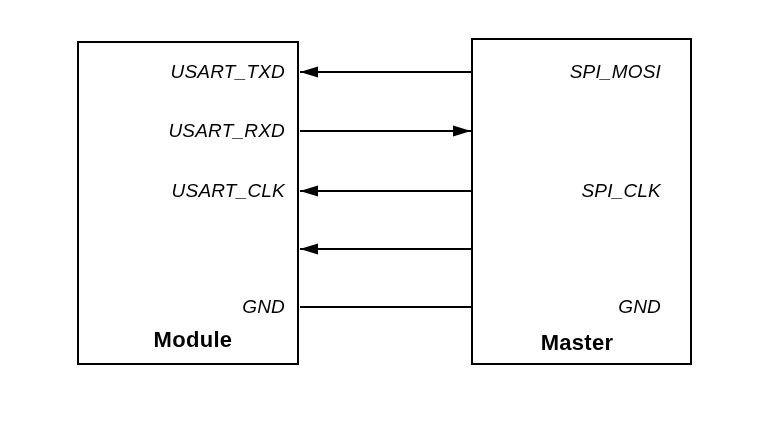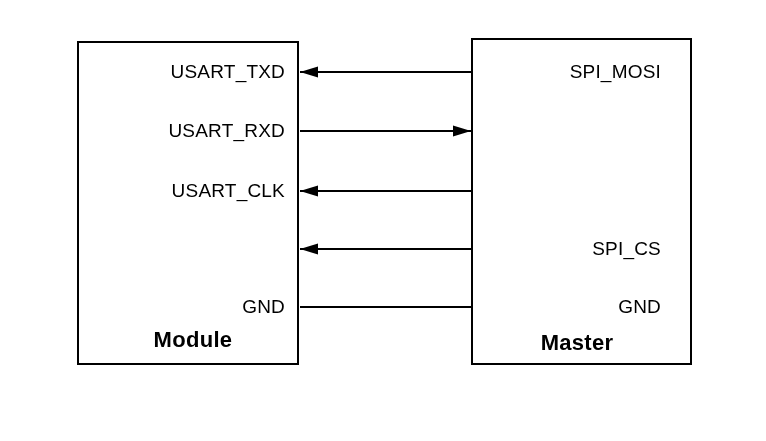--- a/index.html
+++ b/index.html
@@ -39,20 +39,21 @@
     left: 0;
     top: 0;
     pointer-events: none;
   }
   .pin-label {
     position: absolute;
     font-size: 19px;
     line-height: 22px;
     letter-spacing: 0.2px;
     white-space: nowrap;
+    font-style: italic;
   }
   .pin-left {
     left: 90px;
     width: 195px;
     text-align: right;
   }
   .pin-right {
     left: 481px;
     width: 180px;
     text-align: right;
@@ -99,19 +100,19 @@
       <polygon points="300,249 318,243.5 318,254.5" fill="#000000"></polygon>
       <line x1="300" x2="471" y1="307" y2="307" stroke="#000000" stroke-width="2"></line>
     </svg>
 
   <div class="pin-label pin-left row-0">USART_TXD</div>
   <div class="pin-label pin-left row-2">USART_CLK</div>
   <div class="pin-label pin-left row-1">USART_RXD</div>
   <div class="pin-label pin-left row-4">GND</div>
 
   <div class="pin-label pin-right row-0">SPI_MOSI</div>
-  <div class="pin-label pin-right row-3">SPI_CS</div>
+  <div class="pin-label pin-right row-2">SPI_CLK</div>
   <div class="pin-label pin-right row-4">GND</div>
 
   <div class="box-title title-module">Module</div>
   <div class="box-title title-master">Master</div>
 
 </div>
 
 </body></html>

